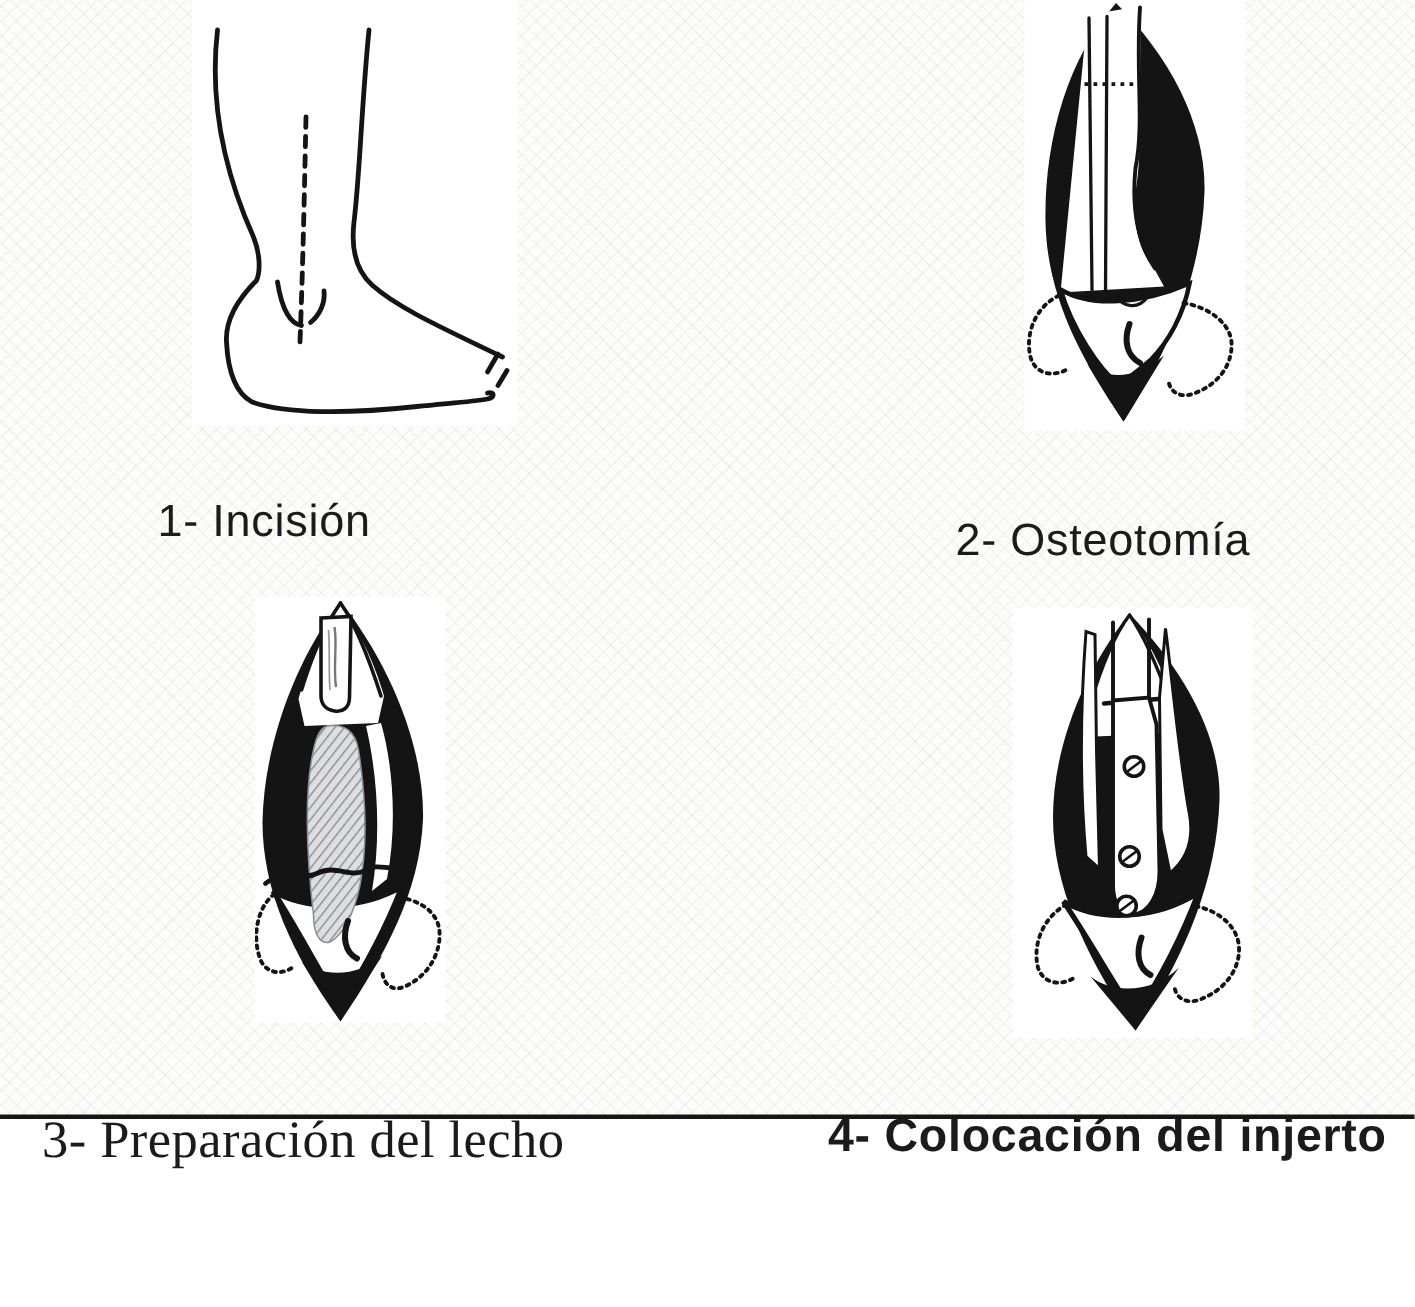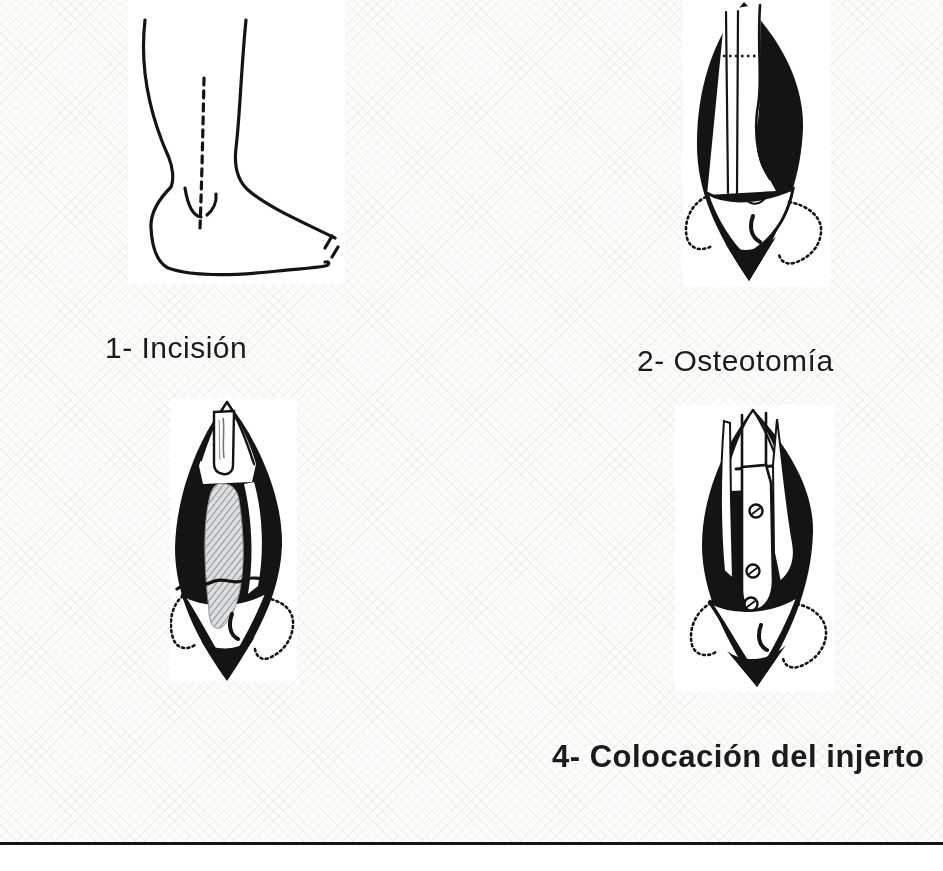--- a/index.html
+++ b/index.html
@@ -1,21 +1,21 @@
 <!DOCTYPE html>
 <html><head>
 <meta charset="utf-8">
 <style>
   html,body{margin:0;padding:0;}
   body{
     width:943px;height:871px;overflow:hidden;
     font-family:"Liberation Sans",sans-serif;
   }
   .slide{
-    position:relative;width:943px;height:845px;
+    position:relative;width:943px;height:746px;
     background-color:#fcfcfa;
     background-image:
       repeating-linear-gradient(45deg, rgba(185,183,175,0.14) 0 1px, transparent 1px 7px),
       repeating-linear-gradient(-45deg, rgba(185,183,175,0.14) 0 1px, transparent 1px 7px);
   }
   .fig{
     position:absolute;background:#ffffff;margin:0;padding:0;
   }
   .fig svg{display:block;width:100%;height:100%;}
   .fig-1{left:128px;top:0;width:217px;height:284px;}
@@ -138,16 +138,17 @@
       <path d="M86,220 C82,231 84,241 92,245" fill="none" stroke="#141414" stroke-width="4" stroke-linecap="round"></path>
       <g fill="none" stroke="#141414" stroke-width="2.6" stroke-linecap="round" stroke-dasharray="2,3.4">
         <path d="M36,198 C21,206 13,224 17,240 C20,250 31,253 41,247"></path>
         <path d="M122,199 C140,203 150,214 151,226 C152,243 139,257 123,262 C115,264 109,260 108,253"></path>
       </g>
     </svg>
   </figure>
 
   <div class="caption caption-1">1- Incisión</div>
   <div class="caption caption-2">2- Osteotomía</div>
+  <div class="caption caption-3">3- Preparación del lecho</div>
   <div class="caption caption-4">4- Colocación del injerto</div>
 
   <div class="bottom-bar"></div>
 </div>
 
 </body></html>

